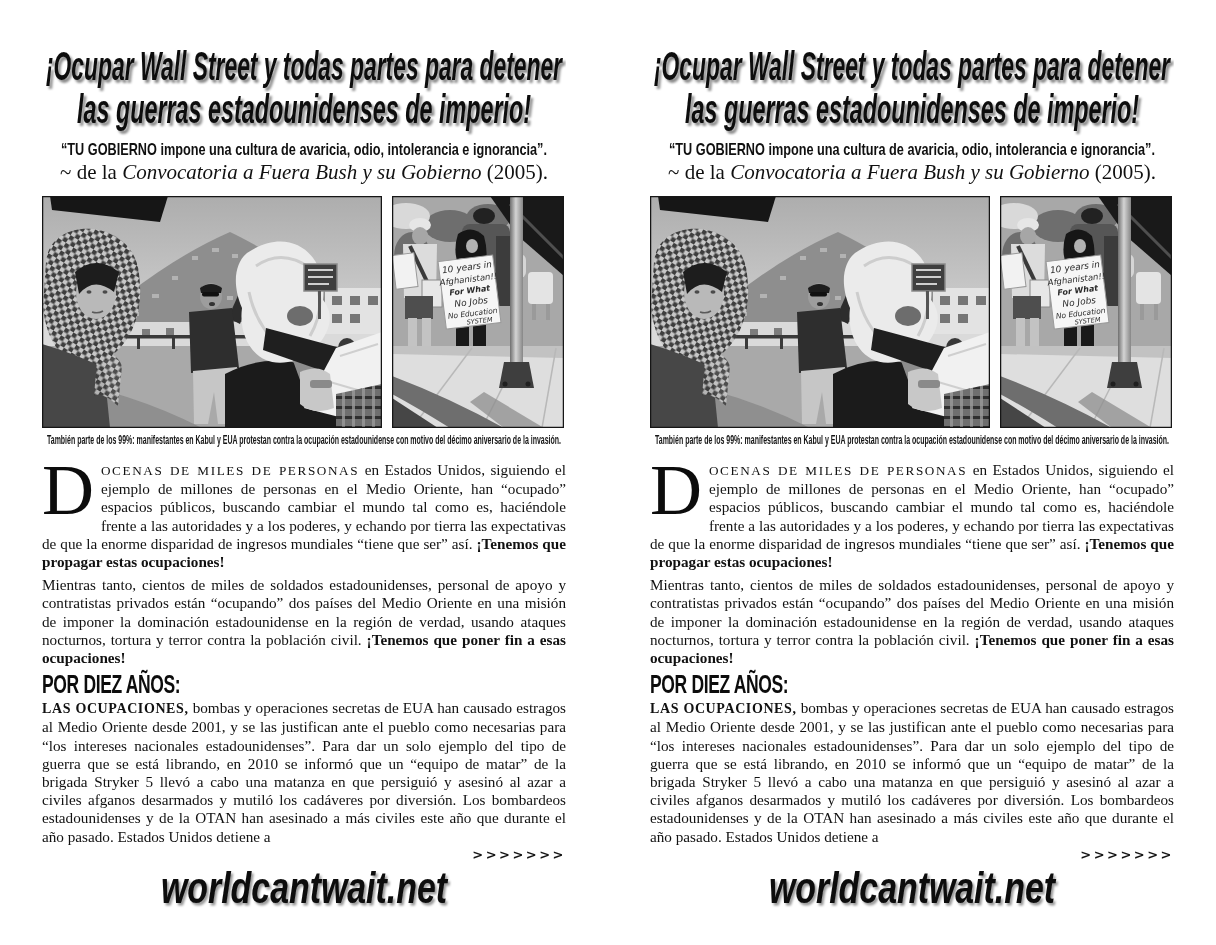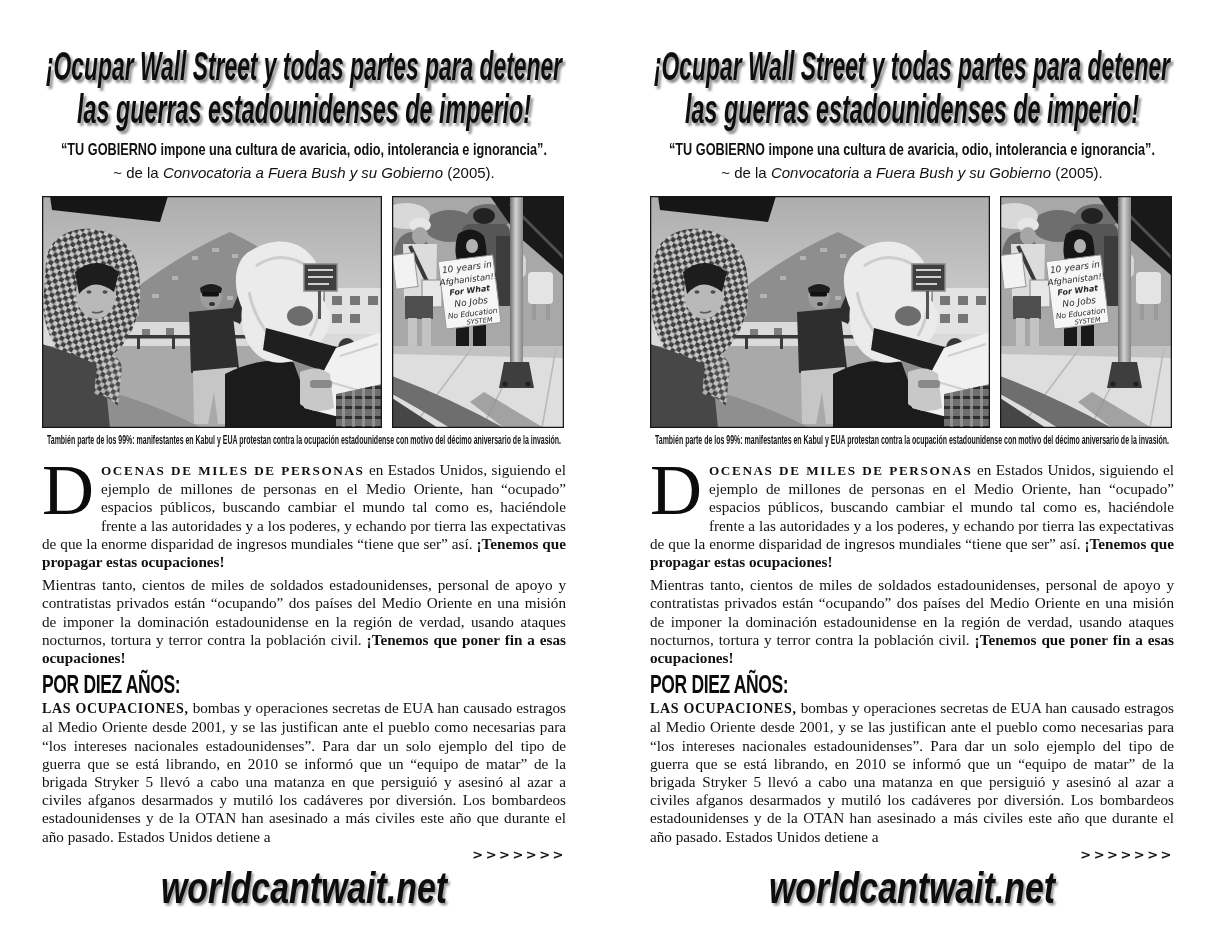--- a/index.html
+++ b/index.html
@@ -5,35 +5,35 @@
   html,body{margin:0;padding:0;background:#ffffff;}
   body{width:1216px;height:945px;overflow:hidden;font-family:"Liberation Serif",serif;color:#111;}
   .sheet{display:flex;width:1216px;height:945px;background:#fff;}
   .flyer{width:608px;height:945px;box-sizing:border-box;padding:26px 42px 0 42px;position:relative;overflow:hidden;margin-top:18px;}
 
   
   .title-svg{display:block;width:524px;height:92px;}
   .title-text{font-family:"Liberation Sans",sans-serif;font-weight:700;font-style:italic;font-size:40px;fill:#0d0d0d;}
   .quote-svg{display:block;width:524px;height:22px;margin-top:3px;}
   .quote-text{font-family:"Liberation Sans",sans-serif;font-weight:700;font-size:17px;fill:#101010;}
-  .attrib{font-family:Liberation Sans, sans-serif;font-size:15px;line-height:19px;text-align:center;margin:2px 0 0 0;}
+  .attrib{font-family:Liberation Serif, serif;font-size:21px;line-height:19px;text-align:center;margin:2px 0 0 0;}
 
   
   .photos{display:flex;gap:10px;height:232px;margin-top:14px;}
   .photo{display:block;}
   .caption-svg{display:block;width:524px;height:16px;margin-top:4px;}
   .caption-text{font-family:"Liberation Sans",sans-serif;font-weight:700;font-size:12px;fill:#161616;}
 
   
   .body{font-family:"Liberation Serif",serif;font-size:15.2px;line-height:18.2px;text-align:justify;margin:0;}
   .para1{margin-top:13px;}
   .para2{margin-top:5px;}
   .para3{margin-top:2px;}
   .dropcap{float:left;font-size:72px;line-height:54px;padding:2px 7px 0 0;font-weight:400;color:#0c0c0c;}
-  .lead-caps{font-weight:700;font-size:13.2px;letter-spacing:1.6px;}
+  .lead-caps{font-weight:400;font-size:13.2px;letter-spacing:1.6px;}
   .lead-caps2{font-weight:700;font-size:14px;letter-spacing:0.6px;}
   .shout{font-weight:700;}
   .section-heading{font-family:"Liberation Sans",sans-serif;font-weight:700;font-size:25px;line-height:26px;margin:4px 0 2px 0;transform:scaleX(0.70);transform-origin:left center;white-space:nowrap;letter-spacing:-0.5px;color:#0c0c0c;}
 
   
   .chevrons{text-align:right;font-family:"DejaVu Sans",sans-serif;font-weight:700;font-size:13px;letter-spacing:2.5px;line-height:14px;margin-top:2px;color:#141414;}
   .website-svg{display:block;width:524px;height:52px;margin-top:1px;}
   .site-text{font-family:"Liberation Sans",sans-serif;font-weight:700;font-style:italic;font-size:44px;fill:#0a0a0a;}
   .handwriting{font-family:"DejaVu Sans",sans-serif;fill:#2a2a2a;}
 </style>

